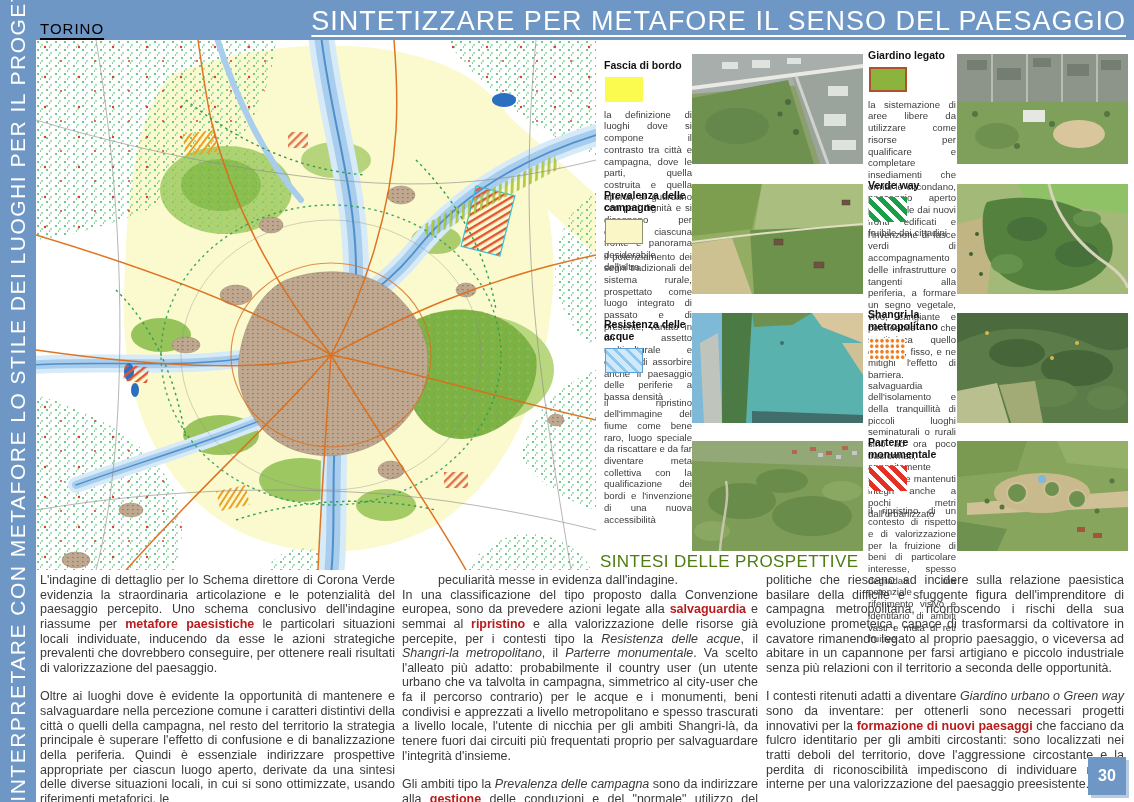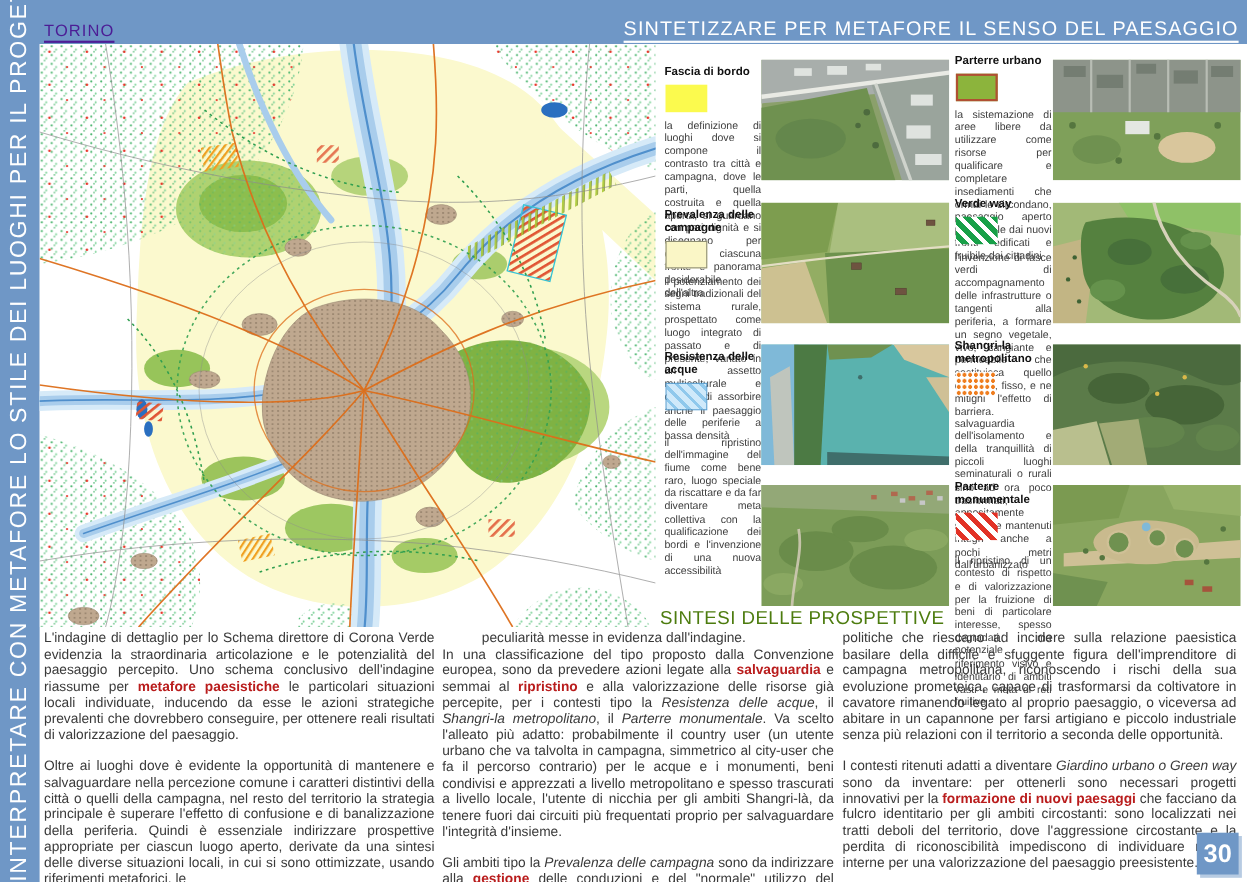--- a/index.html
+++ b/index.html
@@ -10,23 +10,23 @@
   
   .sidebar { position:absolute; left:0; top:0; width:36px; height:802px;
              display:flex; align-items:flex-end; justify-content:center; }
   .sidebar-text { writing-mode:vertical-rl; transform:rotate(180deg); color:#fff;
                   font-size:21px; letter-spacing:1.5px; white-space:nowrap; margin-bottom:0px; }
 
   
   .header { position:absolute; left:36px; top:0; width:1098px; height:40px;
             display:flex; align-items:flex-end; justify-content:space-between;
             padding:0 8px 3px 4px; }
-  .city  { color:#4c1d95; font-size:15px; letter-spacing:1px;
+  .city  { color:#000000; font-size:15px; letter-spacing:1px;
            text-decoration:underline; text-underline-offset:4px; text-decoration-thickness:2px; }
-  .title { color:#fff; font-size:18px; letter-spacing:1px; white-space:nowrap;
+  .title { color:#fff; font-size:27px; letter-spacing:1px; white-space:nowrap;
            text-decoration:underline; text-underline-offset:5px; text-decoration-thickness:2px; }
 
   
   .panel { position:absolute; left:36px; top:40px; width:1098px; height:762px; background:#fff; }
 
   .map-wrap { position:absolute; left:0; top:0; width:560px; height:530px; }
   .map-wrap svg { display:block; }
 
   
   .legend-item { position:absolute; width:88px; }
@@ -61,21 +61,21 @@
   .bcol { position:absolute; top:533px; text-align:justify; font-size:12.5px;
           line-height:1.17; color:#3a3a3a; }
   .bc1 { left:4px;   width:355px; }
   .bc2 { left:366px; width:356px; }
   .bc3 { left:730px; width:358px; }
   .bcol p { margin:0 0 14px 0; }
   .bcol p.tight { margin:0;padding-left:36px; }
   .bcol b { color:#b91c1c; }
 
   .pagenum { position:absolute; right:8px; bottom:7px; width:38px; height:38px;
-             background:#6f97c6; color:#fff; font-size:23px; font-weight:bold;
+             background:#6f97c6; color:#fff; font-size:16px; font-weight:bold;
              display:flex; align-items:center; justify-content:center;
              box-shadow:3px 3px 0 rgba(111,151,198,.5); }
 </style>
 </head>
 <body>
 
 <div class="page">
 
   <div class="sidebar">
     <div class="sidebar-text">INTERPRETARE CON METAFORE LO STILE DEI LUOGHI PER IL PROGETTO</div>
@@ -307,21 +307,21 @@
         <g fill="#c7c7c7">
             <rect x="126" y="12" width="5" height="4"></rect>
             <rect x="144" y="14" width="5" height="4"></rect>
             <rect x="160" y="10" width="5" height="4"></rect>
           </g>
         <path d="M28,110 C30,80 38,60 34,40" stroke="#cfc9b4" stroke-width="2.5" fill="none" opacity=".9"></path>
       </svg>
     </div>
 
     <div class="legend-item lg-r r1">
-      <div class="legend-title">Parterre urbano</div>
+      <div class="legend-title">Giardino legato</div>
       <div class="swatch sw-olive"></div>
       <div class="legend-desc">la sistemazione di aree libere da utilizzare come risorse per qualificare e completare insediamenti che ormai le circondano, paesaggio aperto percettibile dai nuovi fronti edificati e fruibile dai cittadini</div>
     </div>
     <div class="legend-item lg-r r2">
       <div class="legend-title">Verde way</div>
       <div class="swatch sw-gway"></div>
       <div class="legend-desc">l'invenzione di fasce verdi di accompagnamento delle infrastrutture o tangenti alla periferia, a formare un segno vegetale, vivo, cangiante e permeabile che sostituisca quello costruito, fisso, e ne mitighi  l'effetto di barriera.</div>
     </div>
     <div class="legend-item lg-r r3">
       <div class="legend-title">Shangri-la metropolitano</div>

